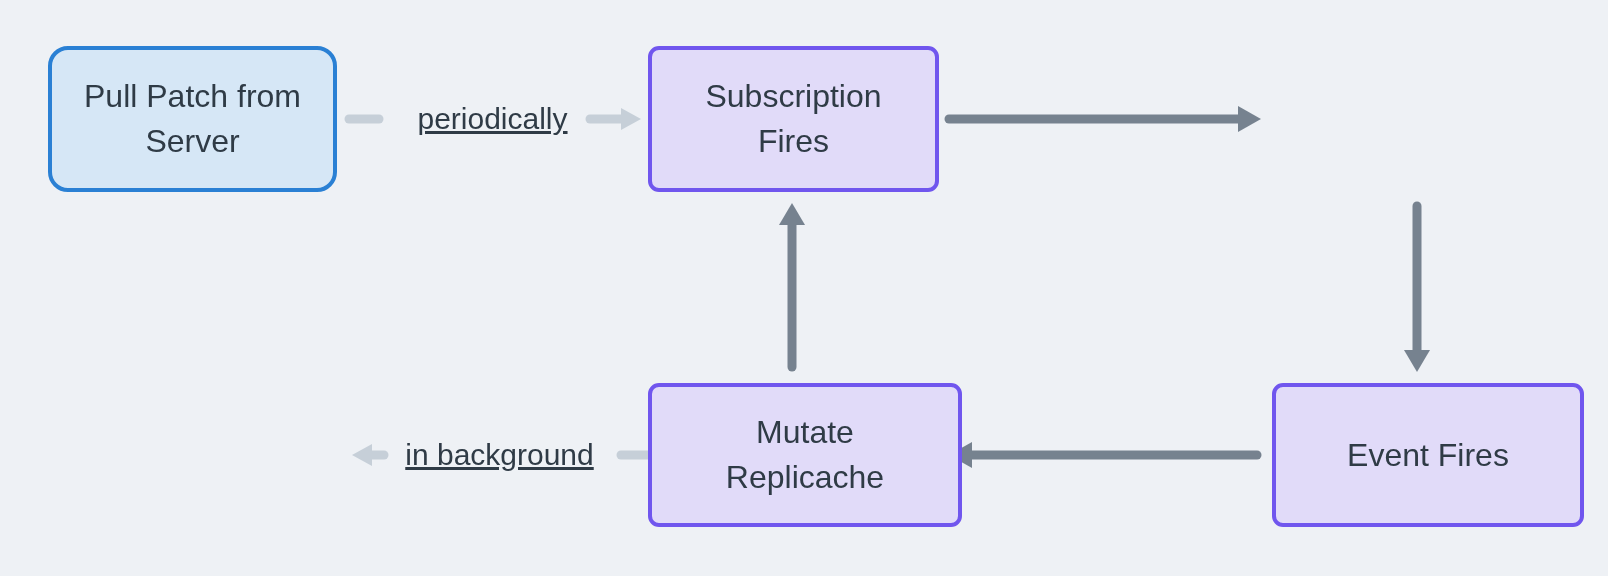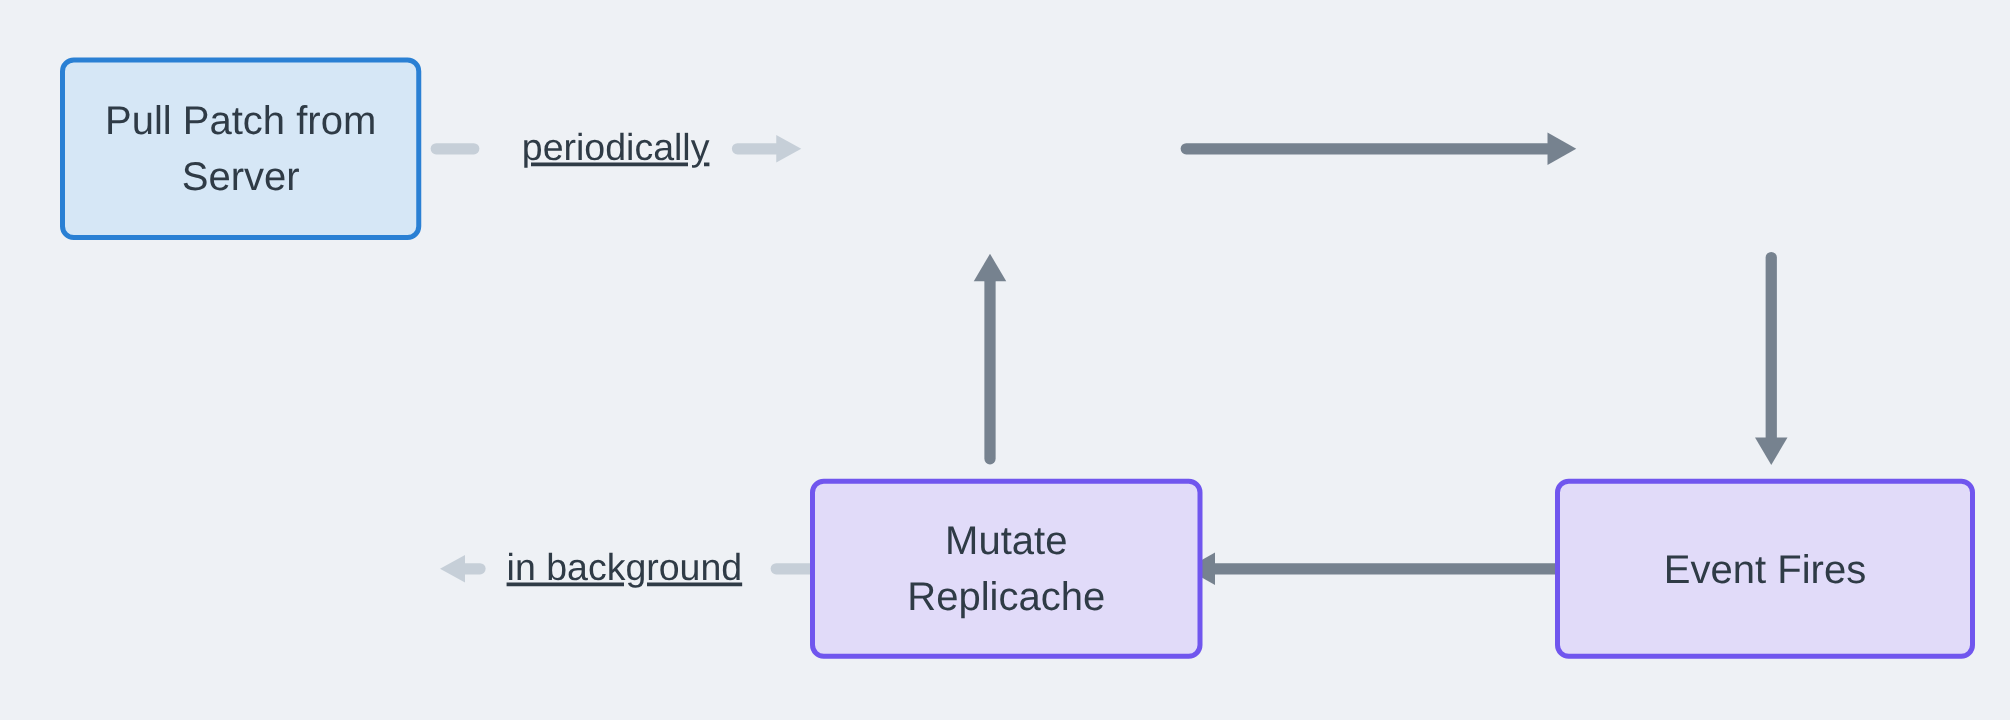--- a/index.html
+++ b/index.html
@@ -34,20 +34,21 @@
     border-radius: 11px;
     border: 4px solid;
     font-size: 32px;
     line-height: 45px;
     color: var(--text, #2f3b46);
     white-space: pre-line;
   }
   .node.blue {
     background: var(--blue-fill, #d6e7f6);
     border-color: var(--blue-border, #2a80d4);
+    border-radius: 20px;
   }
   .node.purple {
     background: var(--purple-fill, #e1dbf9);
     border-color: var(--purple-border, #7056ee);
   }
   .edge-label-wrap {
     position: absolute;
     display: flex;
     align-items: center;
     justify-content: center;
@@ -95,23 +96,27 @@
       <polygon class="head-light" points="352,455 372,444 372,466"></polygon>
       <line class="edge-light" x1="621" y1="455" x2="648" y2="455"></line>
     </g>
   </svg>
 
   <div class="node blue" style="left:48px; top:46px; width:289px; height:146px">
     <span>Pull Patch from
 Server</span>
   </div>
 
+  <div class="node purple" style="left:648px; top:46px; width:291px; height:146px">
+    <span>Subscription
+Fires</span>
+  </div>
 
 
-  <div class="node purple" style="left:1244px; top:383px; width:336px; height:144px">
+  <div class="node purple" style="left:1272px; top:383px; width:312px; height:144px">
     <span>Event Fires</span>
   </div>
 
   <div class="node purple" style="left:648px; top:383px; width:314px; height:144px">
     <span>Mutate
 Replicache</span>
   </div>
 
 
   <div class="edge-label-wrap" style="left:337px; top:46px; width:311px; height:146px">

